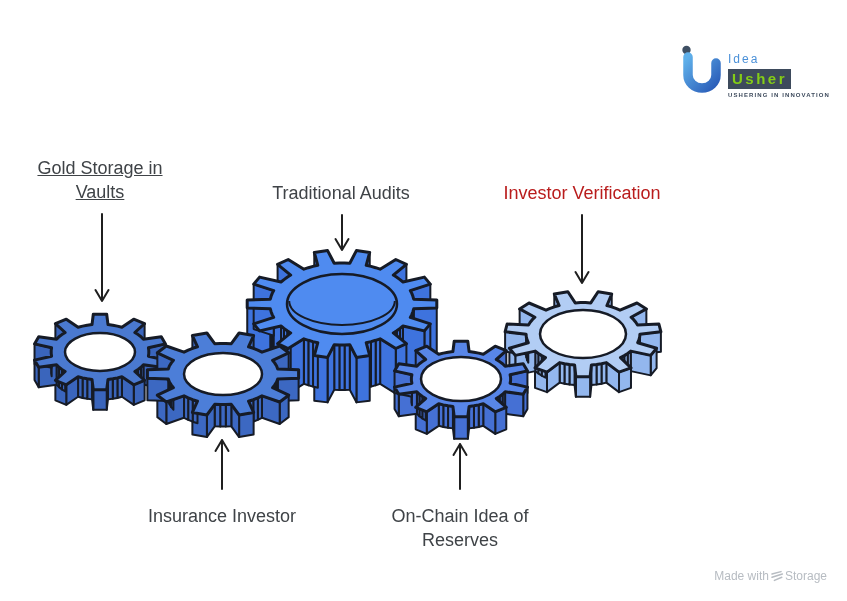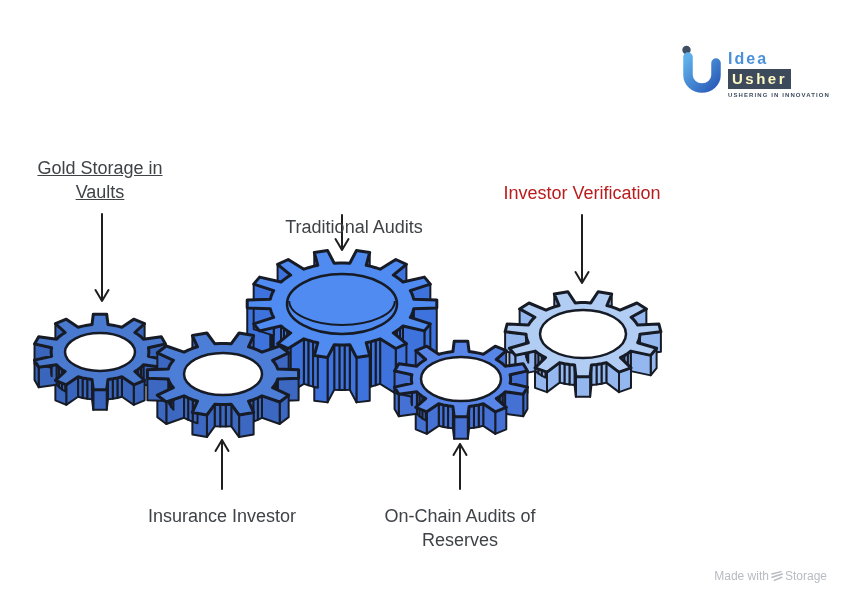--- a/index.html
+++ b/index.html
@@ -12,33 +12,33 @@
   }
   #scene{position:absolute;left:0;top:0;}
   .label{
     position:absolute;
     font-size:18px;
     line-height:24px;
     text-align:center;
     color:#3F4347;
   }
   .label-gold{left:25px;top:156px;width:150px;text-decoration:underline;}
-  .label-audits{left:244px;top:181px;width:220px;margin-top:34px;}
+  .label-audits{left:231px;top:181px;width:220px;}
   .label-investor{left:477px;top:181px;width:210px;}
   .label-insurance{left:112px;top:504px;width:220px;}
   .label-onchain{left:365px;top:504px;width:190px;}
 
   .logo{
     position:absolute;right:17px;top:44px;
     display:flex;align-items:flex-start;gap:4px;
   }
   .logo-mark{display:block;}
   .logo-textcol{display:flex;flex-direction:column;align-items:flex-start;padding-top:6px;}
   .logo-idea{
-    font-weight:700;font-size:16px;line-height:18px;letter-spacing:2px;
+    font-weight:400;font-size:12px;line-height:18px;letter-spacing:2px;
     color:#4A90D8;
   }
   .logo-usher{
     font-weight:700;font-size:15px;line-height:17px;letter-spacing:2.5px;
     background:#3D4A5C;color:#fff;padding:1px 4px 2px 4px;margin-top:1px;
   }
   .logo-tagline{
     font-size:6px;letter-spacing:1.1px;margin-top:3px;white-space:nowrap;
     color:#3D4A5C;font-weight:700;
   }
@@ -243,36 +243,36 @@
       <path d="M342,215L342,250M335.5,239L342,250L348.5,239" fill="none" stroke="#1F1F1F" stroke-width="2" stroke-linecap="round" stroke-linejoin="round"></path>
       <path d="M582,215L582,283M575.5,272L582,283L588.5,272" fill="none" stroke="#1F1F1F" stroke-width="2" stroke-linecap="round" stroke-linejoin="round"></path>
       <path d="M222,489L222,440M215.5,451L222,440L228.5,451" fill="none" stroke="#1F1F1F" stroke-width="2" stroke-linecap="round" stroke-linejoin="round"></path>
       <path d="M460,489L460,444M453.5,455L460,444L466.5,455" fill="none" stroke="#1F1F1F" stroke-width="2" stroke-linecap="round" stroke-linejoin="round"></path>
     </svg>
 
   <div class="label label-gold" style="color: rgb(63, 67, 71);">Gold Storage in Vaults</div>
   <div class="label label-audits" style="color: rgb(63, 67, 71);">Traditional Audits</div>
   <div class="label label-investor" style="color: #b91c1c;">Investor Verification</div>
   <div class="label label-insurance" style="color: rgb(63, 67, 71);">Insurance Investor</div>
-  <div class="label label-onchain" style="color: rgb(63, 67, 71);">On-Chain Audits of Reserves</div>
+  <div class="label label-onchain" style="color: rgb(63, 67, 71);">On-Chain Idea of Reserves</div>
 
   <div class="logo">
     <svg class="logo-mark" width="44" height="58" viewBox="0 0 44 58">
       <defs>
         <linearGradient id="ugrad" x1="0" y1="0" x2="1" y2="1">
           <stop offset="0" stop-color="#5FB0EA"></stop>
           <stop offset="1" stop-color="#2A5CB8"></stop>
         </linearGradient>
       </defs>
       <circle cx="6.5" cy="6" r="4.2" fill="#3E4F63"></circle>
       <path d="M8 13 V31 A14 13 0 0 0 36 31 V19" fill="none" stroke="url(#ugrad)" stroke-width="9.5" stroke-linecap="round"></path>
     </svg>
     <div class="logo-textcol">
       <div class="logo-idea" style="color: rgb(74, 144, 216);">Idea</div>
-      <div class="logo-usher" style="background: rgb(61, 74, 92); color: #fef9c3; text-align: center;">Usher</div>
+      <div class="logo-usher" style="background: rgb(61, 74, 92); color: #84cc16; text-align: center;">Usher</div>
       <div class="logo-tagline" style="color: rgb(61, 74, 92);">USHERING IN INNOVATION</div>
     </div>
   </div>
 
   <a class="made-with" style="color: rgb(183, 188, 194);">
     <span>Made with</span>
     <svg class="napkin-icon" width="14" height="14" viewBox="0 0 14 14">
       <g fill="none" stroke="currentColor" stroke-width="1.5" stroke-linecap="round">
         <path d="M2 5 L11 2.6"></path>
         <path d="M2 8.2 L12.4 5"></path>

